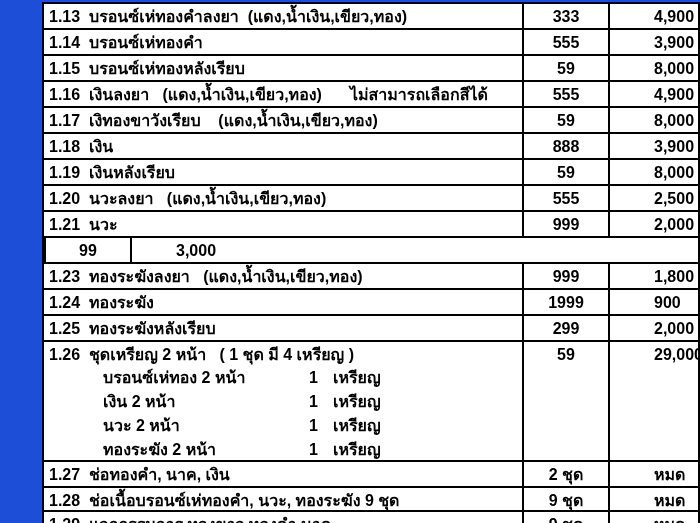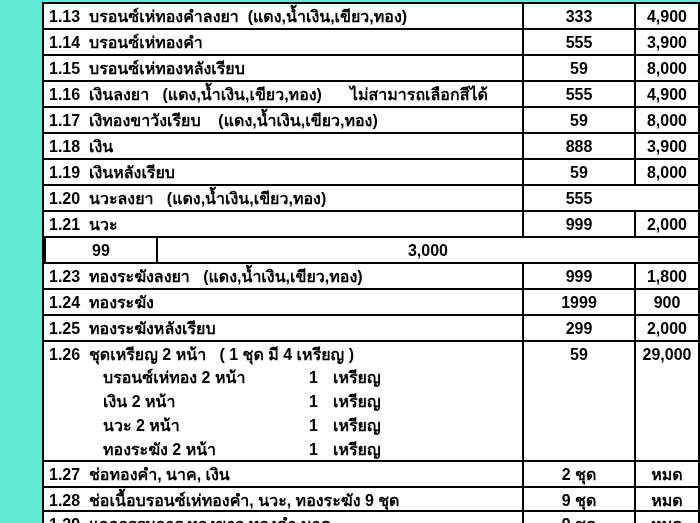--- a/index.html
+++ b/index.html
@@ -1,19 +1,19 @@
 <!DOCTYPE html>
 <html><head>
 <meta charset="utf-8">
 <style>
   html,body{margin:0;padding:0;}
   .page{
     position:relative;
     width:700px;height:523px;
-    background:#5eead4;
+    background:#1d4ed8;
     overflow:hidden;
     font-family:"Liberation Sans","DejaVu Sans",sans-serif;
     font-weight:bold;
     color:#000000;
   }
   .price-table{
     position:absolute;
     left:42px;top:2px;
     width:658px;
     box-sizing:border-box;
@@ -33,22 +33,22 @@
   .row.cut{height:26px;}
   .cell{
     box-sizing:border-box;
     overflow:hidden;
     font-size:16px;
     line-height:23px;
     padding-top:1px;
     white-space:pre-wrap;
   }
   .cell.desc{width:478px;padding-left:5px;}
-  .cell.qty{width:112px;border-left:2px solid #000000;text-align:center;}
-  .cell.price{flex:1;border-left:2px solid #000000;text-align:center;}
+  .cell.qty{width:86px;border-left:2px solid #000000;text-align:center;}
+  .cell.price{flex:1;border-left:2px solid #000000;padding-left:44px;}
   .item-num{display:inline-block;width:40px;}
   .item-note{margin-left:28px;}
   .main-line{line-height:23px;}
   .sub-line{
     display:flex;
     line-height:24px;
     padding-left:54px;
   }
   .sub-name{width:206px;}
   .sub-count{width:16px;text-align:left;}
@@ -90,20 +90,21 @@
         <div class="cell price">3,900</div>
       </div>
       <div class="row">
         <div class="cell desc"><div class="main-line"><span class="item-num">1.19</span><span class="item-desc">เงินหลังเรียบ</span></div></div>
         <div class="cell qty">59</div>
         <div class="cell price">8,000</div>
       </div>
       <div class="row">
         <div class="cell desc"><div class="main-line"><span class="item-num">1.20</span><span class="item-desc">นวะลงยา   (แดง,น้ำเงิน,เขียว,ทอง)</span></div></div>
         <div class="cell qty">555</div>
+        <div class="cell price">2,500</div>
       </div>
       <div class="row">
         <div class="cell desc"><div class="main-line"><span class="item-num">1.21</span><span class="item-desc">นวะ</span></div></div>
         <div class="cell qty">999</div>
         <div class="cell price">2,000</div>
       </div>
       <div class="row">
         <div class="cell qty">99</div>
         <div class="cell price">3,000</div>
       </div>

